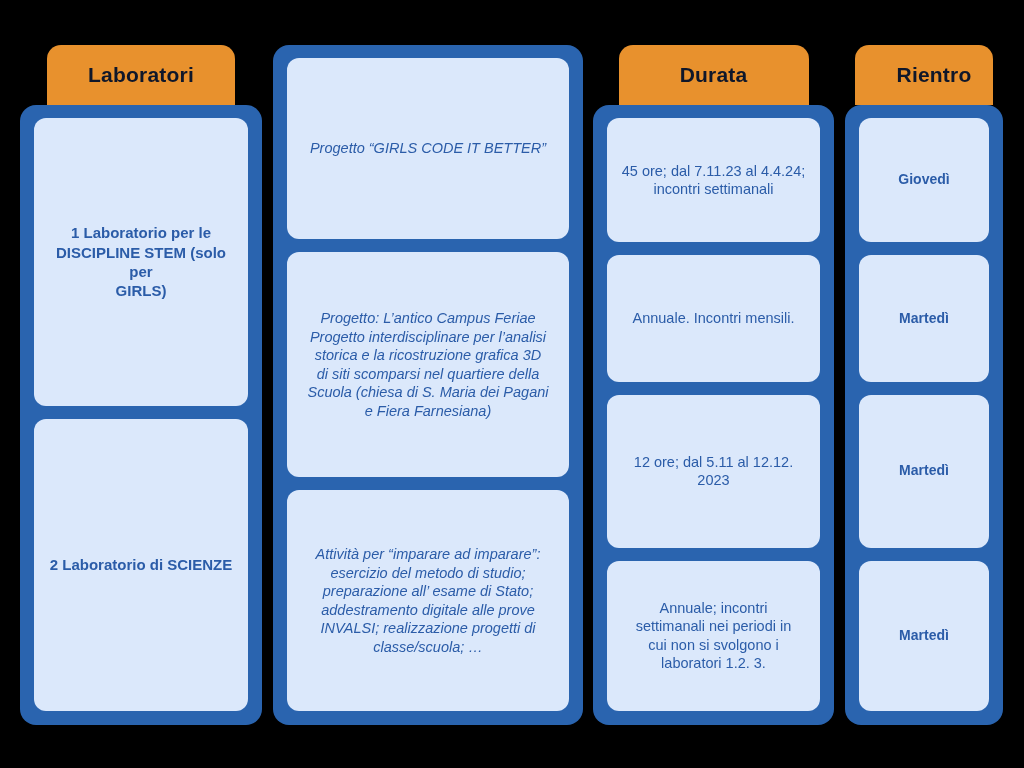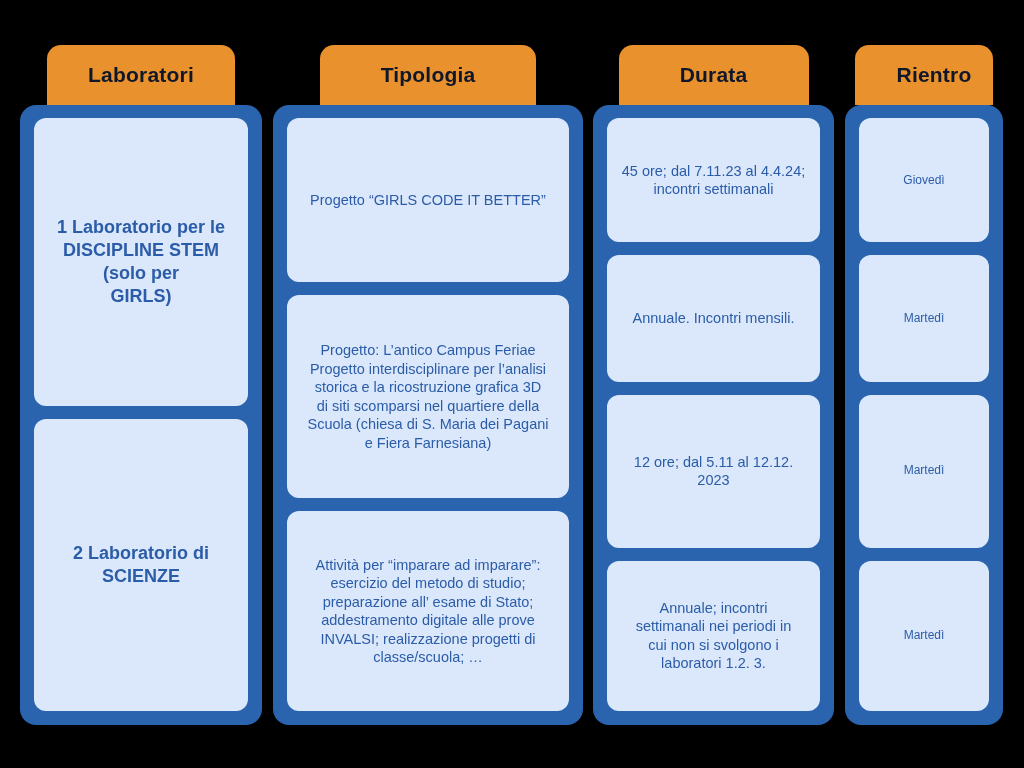--- a/index.html
+++ b/index.html
@@ -86,43 +86,42 @@
   #col-rientro     { left: 845px; width: 158px; }
 
   #col-laboratori  .col-header { width: 188px; }
   #col-tipologia   .col-header { width: 216px; }
   #col-durata      .col-header { width: 190px; }
   #col-rientro     .col-header { width: 138px; padding-left: 36px; }
 
   
   #col-laboratori .cell {
     font-weight: bold;
-    font-size: 18px;
+    font-size: 15px;
   }
-  #col-tipologia .cell { font-size: 14.5px; }
+  #col-tipologia .cell { font-size: 14.5px; font-style: italic; }
   #col-durata   .cell { font-size: 14.5px; }
-  #col-rientro  .cell { font-size: 12px; }
+  #col-rientro  .cell { font-size: 14px; font-weight: bold; }
 </style>
 </head>
 <body>
 
 <div id="board">
 
   <div class="column" id="col-laboratori">
     <div class="col-header">Laboratori</div>
     <div class="col-body">
       <div class="cell row-1">1  Laboratorio per le
 DISCIPLINE STEM (solo per
 GIRLS)</div>
       <div class="cell row-2">2 Laboratorio di SCIENZE</div>
     </div>
   </div>
 
   <div class="column" id="col-tipologia">
-    <div class="col-header">Tipologia</div>
     <div class="col-body">
       <div class="cell row-1">Progetto “GIRLS CODE IT BETTER”</div>
       <div class="cell row-3">Progetto: L’antico Campus Feriae
 Progetto interdisciplinare per l’analisi
 storica e la ricostruzione grafica 3D
 di siti scomparsi nel quartiere della
 Scuola (chiesa di S. Maria dei Pagani
 e Fiera Farnesiana)</div>
       <div class="cell row-4">Attività per “imparare ad imparare”:
 esercizio del metodo di studio;

